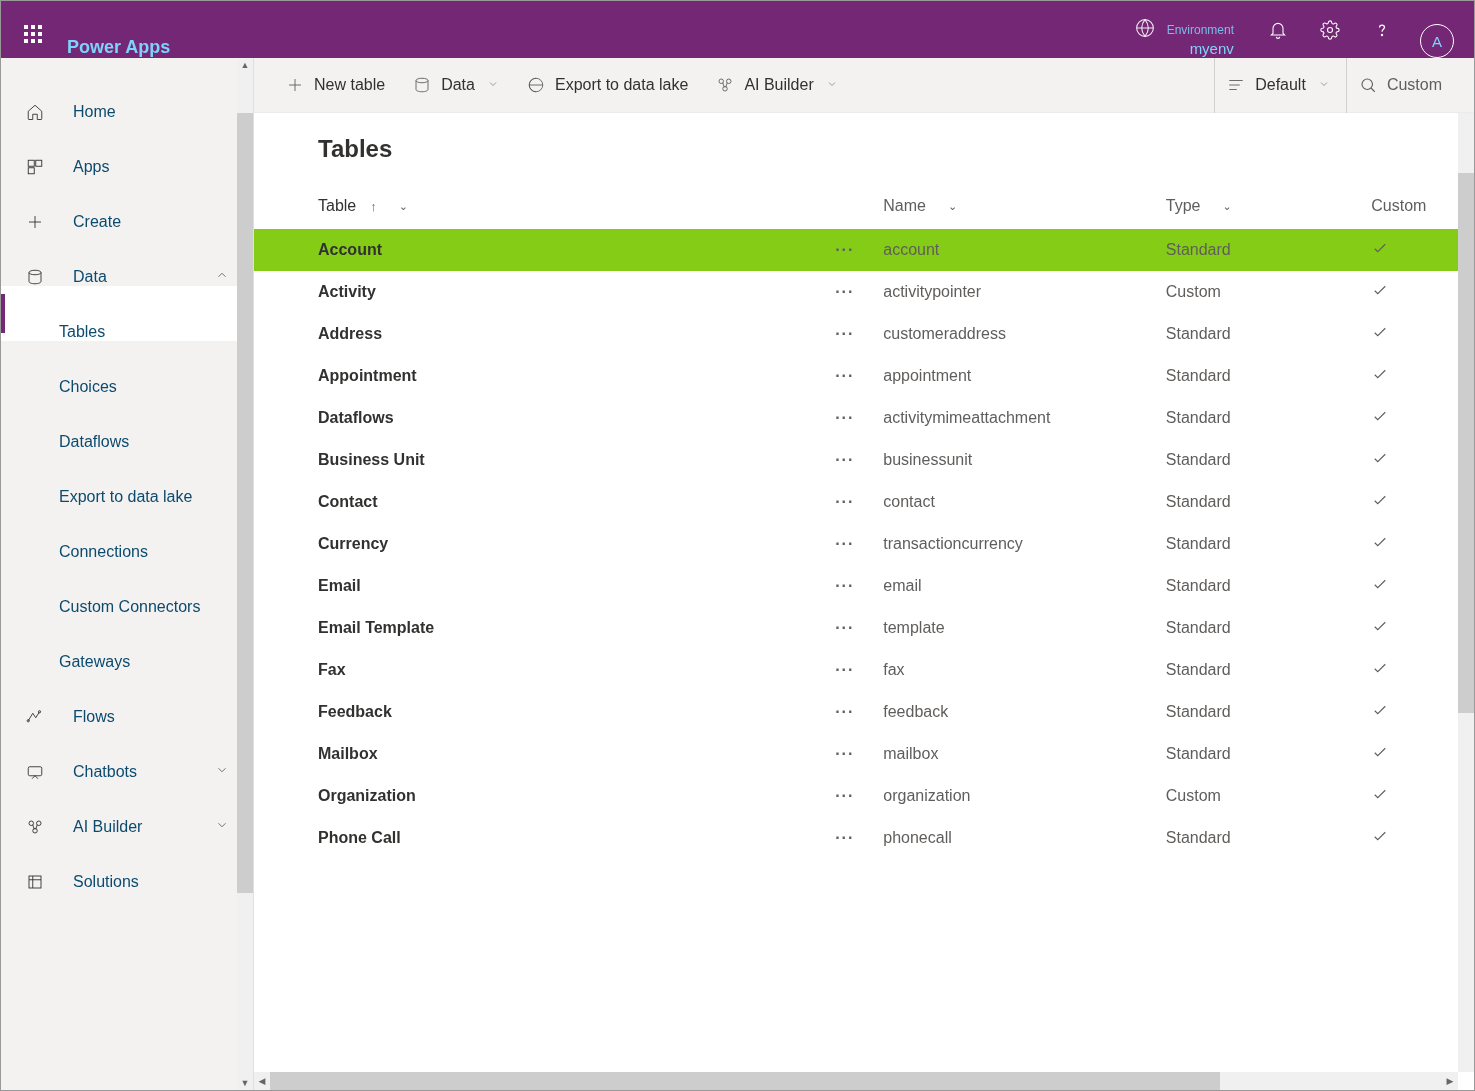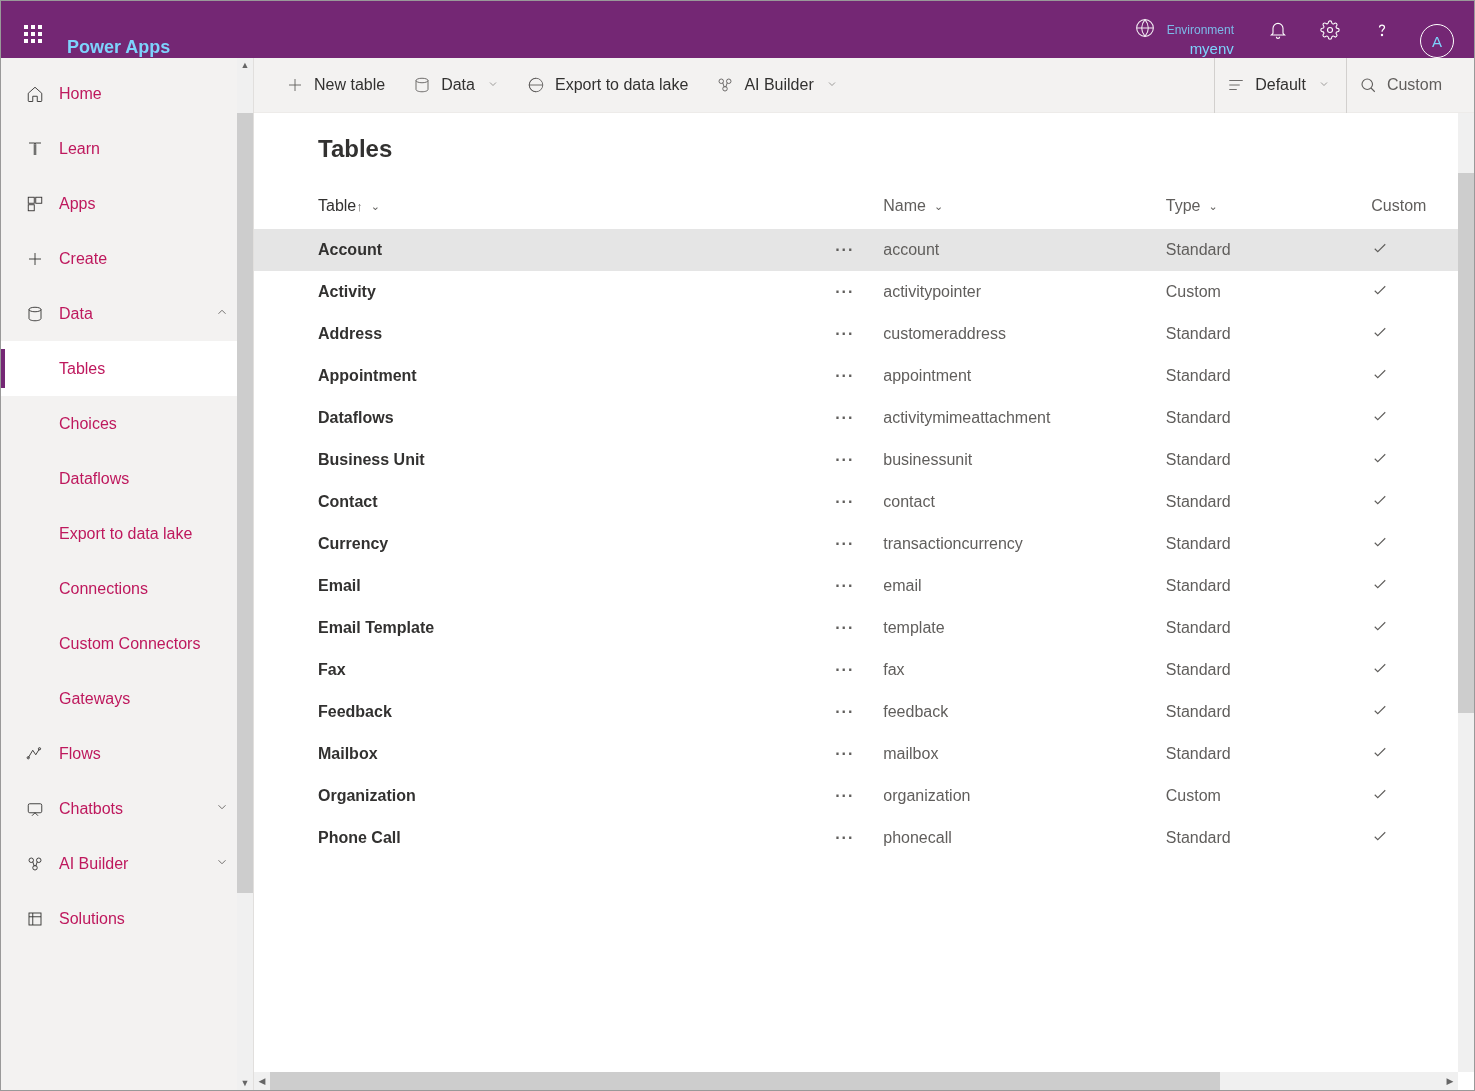--- a/index.html
+++ b/index.html
@@ -26,21 +26,21 @@
 .body { flex: 1; display: flex; min-height: 0; }
 
 
 .sidebar { width: 253px; background: #f3f2f1; position: relative; border-right: 1px solid #e1dfdd; }
 .scroll-track { position: absolute; right: 0; top: 0; bottom: 0; width: 16px; background: #f0f0f0; }
 .scroll-thumb { position: absolute; right: 0; top: 55px; width: 16px; height: 780px; background: #cdcdcd; }
 .scroll-arrow { position: absolute; right: 0; width: 16px; height: 14px; display: flex; align-items: center; justify-content: center; color: #666; font-size: 9px; cursor: pointer; }
 .scroll-arrow.up { top: 0; }
 .scroll-arrow.down { bottom: 0; }
 .nav { list-style: none; padding-top: 8px; }
-.nav-item { display: flex; align-items: center; height: 55px; padding: 0 24px; cursor: pointer; color: #be185d; font-size: 16px; gap: 14px; position: relative; }
+.nav-item { display: flex; align-items: flex-end; height: 55px; padding: 0 24px; cursor: pointer; color: #0c4a6e; font-size: 16px; gap: 28px; position: relative; }
 .nav-item.active { background: #fff; }
 .nav-item.active::before { content: ""; position: absolute; left: 0; top: 8px; bottom: 8px; width: 4px; background: #742774; }
 .nav-item.sub { padding-left: 58px; }
 .nav-icon { width: 20px; display: flex; justify-content: center; }
 .nav-icon svg { stroke: #323130; fill: none; stroke-width: 1.2; }
 .nav-chevron { margin-left: auto; }
 
 
 .main { flex: 1; display: flex; flex-direction: column; background: #fff; min-width: 0; overflow: hidden; }
 .cmdbar { height: 55px; background: #f3f2f1; border-bottom: 1px solid #edebe9; display: flex; align-items: center; padding: 0 20px; gap: 4px; }
@@ -53,28 +53,28 @@
 .search-box svg { stroke: #605e5c; fill: none; }
 
 .content-scroll { flex: 1; overflow: hidden; position: relative; }
 .content-inner { padding: 22px 0 0 0; height: 100%; display: flex; flex-direction: column; }
 .page-title { font-size: 24px; font-weight: 600; color: #323130; padding: 0 0 24px 64px; }
 
 .table-wrap { flex: 1; overflow: auto; }
 table { border-collapse: collapse; width: 100%; min-width: 920px; }
 th, td { text-align: left; padding: 10px 0; font-size: 16px; vertical-align: middle; }
 th { font-weight: 400; color: #323130; padding-bottom: 14px; }
-th .hdr-inner { display: inline-flex; align-items: center; gap: 0; cursor: pointer; }
+th .hdr-inner { display: inline-flex; align-items: center; gap: 14px; cursor: pointer; }
 .col-table { padding-left: 64px; width: 430px; }
 .col-more { width: 60px; text-align: center; }
 .col-name { width: 220px; color: #605e5c; }
 .col-type { width: 160px; color: #605e5c; }
 .col-custom { width: 80px; text-align: left; color: #605e5c; }
 td.col-table { font-weight: 600; color: #323130; }
-tr.row:hover, tr.row.hovered { background: #e5e5e5; }
+tr.row:hover, tr.row.hovered { background: #84cc16; }
 .more { color: #605e5c; letter-spacing: 1px; font-weight: bold; cursor: pointer; display: inline-block; line-height: 0.5; }
 .check { display: inline-block; }
 .check svg { stroke: #605e5c; fill: none; stroke-width: 1.5; }
 .sort-arrow { font-size: 13px; color: #605e5c; }
 .hdr-chev { font-size: 11px; color: #605e5c; margin-left: 8px; }
 
 .main-vscroll { position: absolute; right: 0; top: 0; bottom: 18px; width: 16px; background: #f0f0f0; }
 .main-vthumb { position: absolute; right: 0; top: 60px; width: 16px; height: 540px; background: #cdcdcd; }
 .main-hscroll { position: absolute; left: 0; right: 16px; bottom: 0; height: 18px; background: #f0f0f0; }
 .main-hthumb { position: absolute; bottom: 0; left: 16px; height: 18px; width: 950px; background: #cdcdcd; }
@@ -141,28 +141,20 @@
 
     <div class="sidebar">
       <ul class="nav" id="nav">
           <li class="nav-item">
             <span class="nav-icon">
               <svg width="18" height="18" viewBox="0 0 24 24">
                 <path d="M3 11l9-8 9 8v10a1 1 0 01-1 1h-5v-7h-6v7H4a1 1 0 01-1-1z"></path>
               </svg>
             </span>
             <span>Home</span>
-          </li>
-          <li class="nav-item">
-            <span class="nav-icon">
-              <svg width="18" height="18" viewBox="0 0 24 24">
-                <path d="M4 4h7a2 2 0 012 2v14M20 4h-7a2 2 0 00-2 2v14"></path>
-              </svg>
-            </span>
-            <span>Learn</span>
           </li>
           <li class="nav-item">
             <span class="nav-icon">
               <svg width="18" height="18" viewBox="0 0 24 24">
                 <rect x="3" y="3" width="8" height="8"></rect>
                 <rect x="13" y="3" width="8" height="8"></rect>
                 <rect x="3" y="13" width="8" height="8"></rect>
               </svg>
             </span>
             <span>Apps</span>

